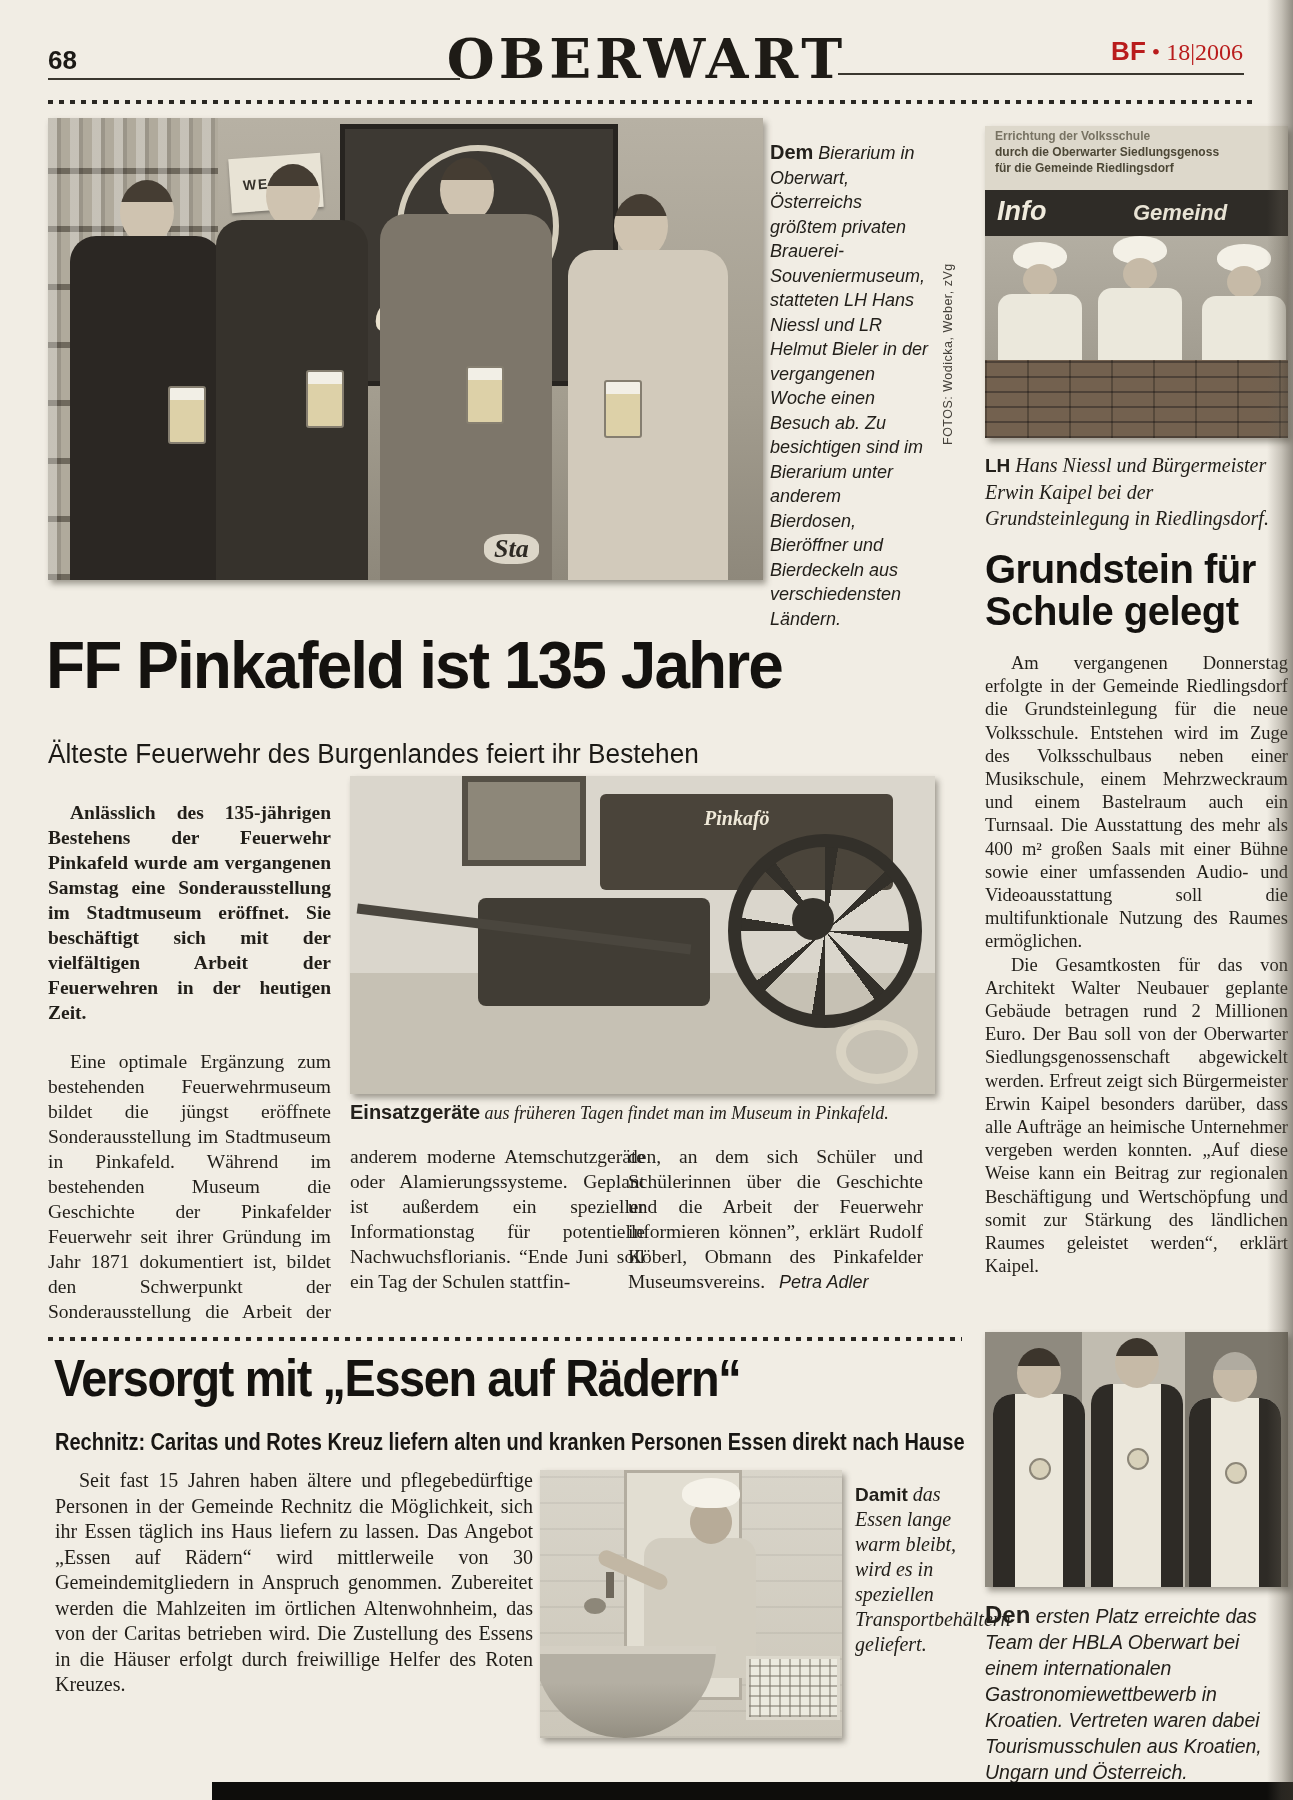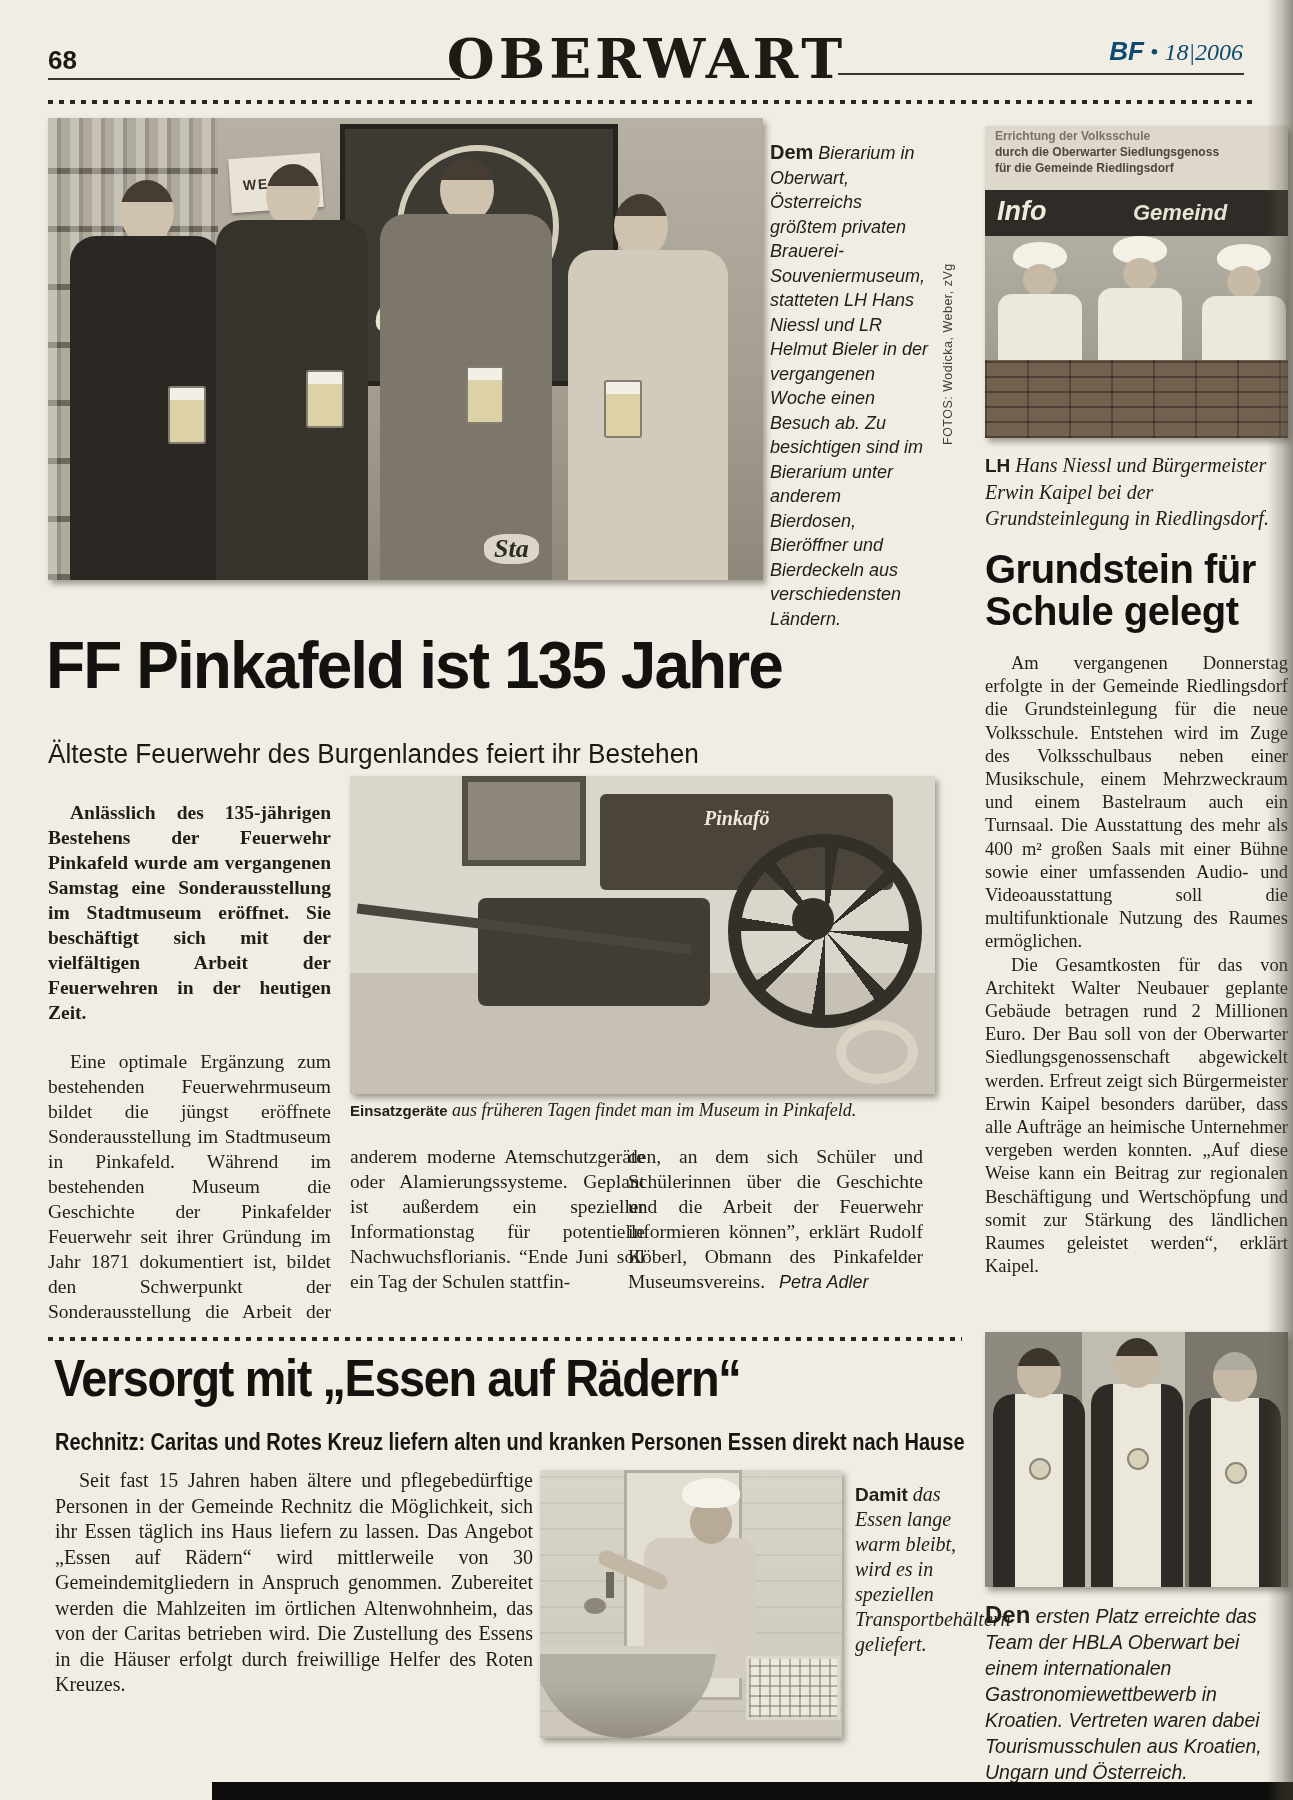--- a/index.html
+++ b/index.html
@@ -10,21 +10,21 @@
   }
   .abs { position:absolute; }
 
   
   .pagenum { left:48px; top:38px; font:bold 26px/1 "Liberation Sans",sans-serif; color:#1c1a16;margin-top:9px; }
   .section-title { left:0; right:0; top:26px; text-align:center;
     font-family:"DejaVu Serif",serif; font-weight:bold; font-size:55px; letter-spacing:4px; color:#1e1b16; }
   .rule { height:2px; background:#3a372f; }
   .rule-left  { left:48px; top:78px; width:412px; }
   .rule-right { left:838px; top:73px; width:406px; }
-  .issue { right:50px; top:36px; font-family:"Liberation Serif",serif; font-size:24px; color:#0c4a6e;font-style:italic; }
+  .issue { right:50px; top:36px; font-family:"Liberation Serif",serif; font-size:24px; color:#b91c1c; }
   .issue b { font-family:"Liberation Sans",sans-serif; font-size:26px; }
   .dashes { height:4px; background:repeating-linear-gradient(90deg,#2a2722 0 5px,transparent 5px 11px); }
   .dashes-top { left:48px; width:1210px; top:100px; }
   .dashes-mid { left:48px; width:914px;  top:1337px; }
 
   
   .photo { overflow:hidden; box-shadow:3px 4px 6px rgba(60,55,45,.45); }
   .photo * { position:absolute; }
 
   
@@ -108,21 +108,21 @@
   .fr-wheel { left:378px; top:58px; width:168px; height:168px; border-radius:50%;
     border:13px solid #33302a;
     background:repeating-conic-gradient(#33302a 0deg 9deg, transparent 9deg 45deg); }
   .fr-hub { left:242px; top:122px; width:42px; height:42px; border-radius:50%; background:#33302a; }
   .fr-pump { left:128px; top:122px; width:232px; height:108px; background:#413d35; border-radius:8px; }
   .fr-pole { left:6px; top:148px; width:336px; height:10px; background:#4a463e; transform:rotate(7deg); }
   .fr-coil { left:486px; top:244px; width:62px; height:44px; border-radius:50%;
     border:10px solid #d9d3c3; background:transparent; }
   .pk-caption { left:350px; top:1100px; width:590px;
     font:italic 18px/1.2 "Liberation Serif",serif; color:#23201b; }
-  .pk-caption .cap-lead { font-family:"Liberation Sans",sans-serif; font-size:15px;text-align:center; }
+  .pk-caption .cap-lead { font-family:"Liberation Sans",sans-serif; font-size:20px;text-align:center; }
   .pk-col2 { left:350px; top:1144px; width:295px; height:160px; overflow:hidden;
     font:19.5px/25px "Liberation Serif",serif; text-align:justify; hyphens:auto; }
   .pk-col3 { left:628px; top:1144px; width:295px; height:170px; overflow:hidden;
     font:19.5px/25px "Liberation Serif",serif; text-align:justify; hyphens:auto; }
   .author { font:italic 18px/1 "Liberation Sans",sans-serif; padding-left:14px; }
 
   
   .es-headline { left:54px; top:1352px; font:bold 52px/1 "Liberation Sans",sans-serif;
     letter-spacing:-1.5px; color:#14120f; transform:scaleX(.9); transform-origin:left; white-space:nowrap; }
   .es-subhead { left:55px; top:1430px; font:bold 23px/1.1 "Liberation Sans",sans-serif; color:#181613;

